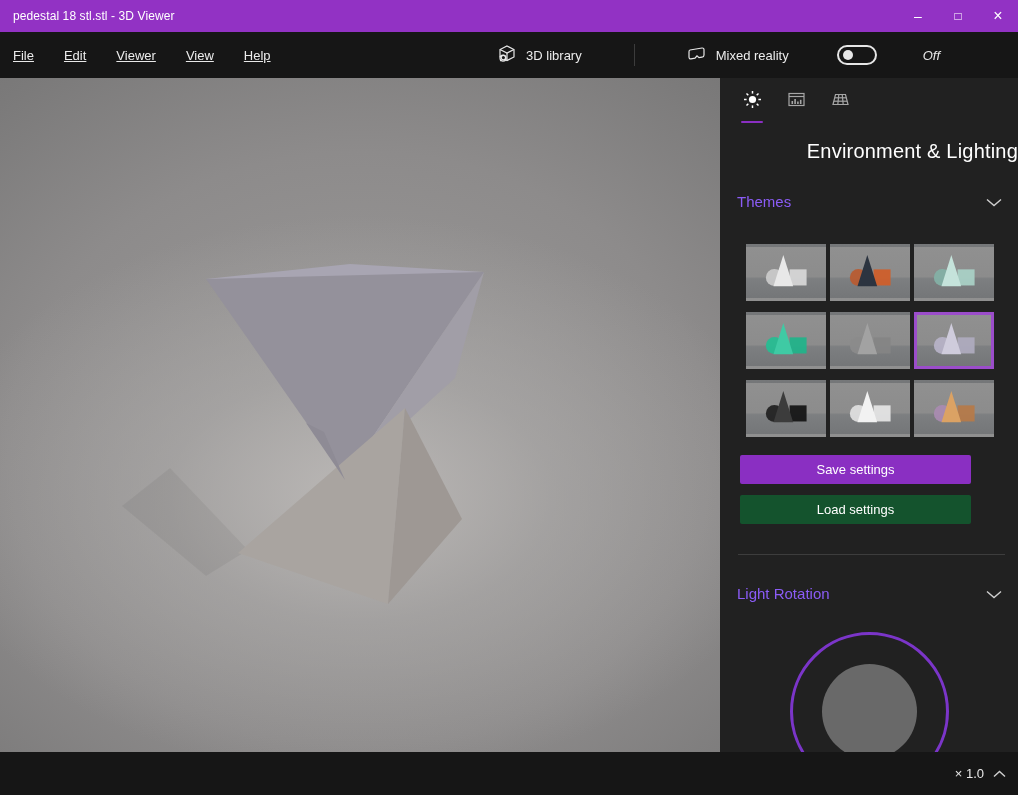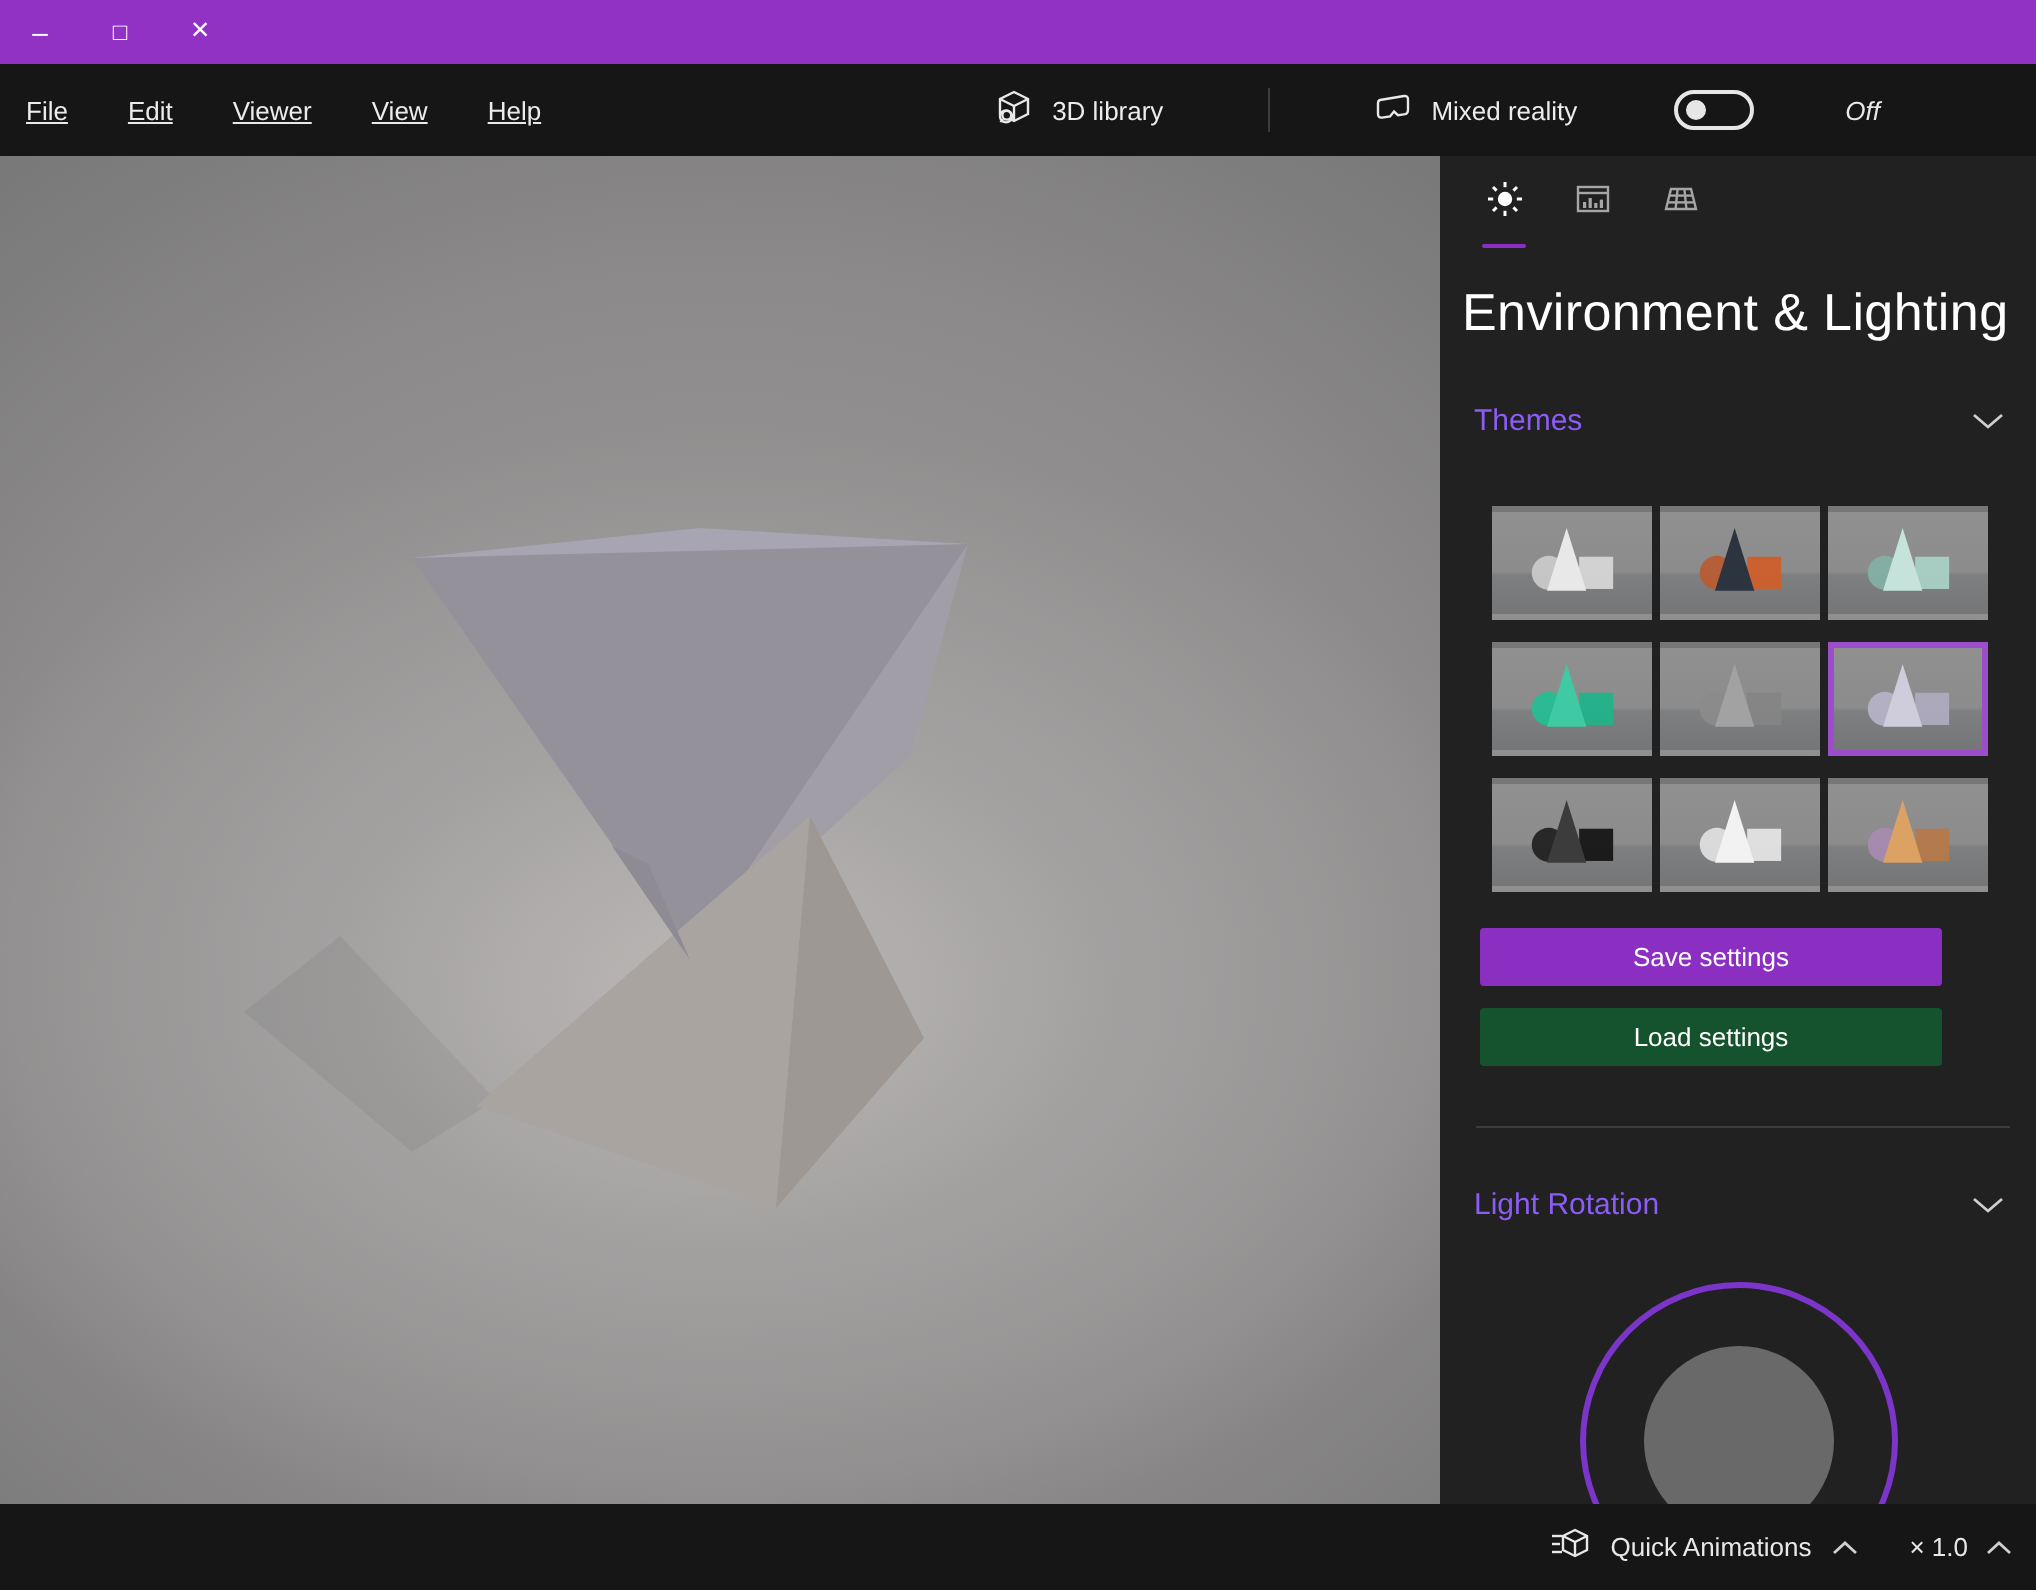--- a/index.html
+++ b/index.html
@@ -38,21 +38,21 @@
       radial-gradient(ellipse 640px 540px at 50% 55%, #9e9c9b 0%, #8d8b8b 55%, #7b7a7a 85%, #747373 100%);
   }
   .viewport svg { position:absolute; left:0; top:0; }
 
   
   .panel { width:298px; height:674px; background:#212121; color:#d9d9d9; overflow:hidden; }
   .tabs { display:flex; padding:12px 0 0 12px; }
   .tab { width:40px; display:flex; flex-direction:column; align-items:center; margin-right:4px; }
   .tab .underline { width:22px; height:2px; border-radius:1px; margin-top:8px; background:transparent; }
   .tab.active .underline { background:var(--accent,#8a2fc2); }
-  .panel h1 { font-size:26px; font-weight:300; color:#fff; margin:17px 0 0 11px; letter-spacing:.2px; }
+  .panel h1 { font-size:20px; font-weight:300; color:#fff; margin:17px 0 0 11px; letter-spacing:.2px;text-align:right; }
 
   .section-head { display:flex; align-items:center; justify-content:space-between;
     margin:30px 16px 0 17px; font-size:15px; font-weight:300; color:#8b5cf6; }
 
   .themes-grid { display:grid; grid-template-columns:repeat(3,80px); grid-gap:11px 4px;
     margin:34px 0 0 26px; }
   .tile { width:80px; height:57px; border:3px solid transparent;
     background:linear-gradient(180deg,#909090 0%,#8c8c8c 58%,#7d7f81 62%,#747678 100%); }
   .tile.selected { border-color:var(--selected-tile-border,#9b4dca); }
   .tile svg { display:block; width:100%; height:100%; }
@@ -79,20 +79,21 @@
   .chev { stroke:#cfcfcf; stroke-width:1.4; fill:none; }
   .icon-line { stroke:#e8e8e8; stroke-width:1.2; fill:none; }
   .icon-dim { stroke:#a6a6a6; stroke-width:1.2; fill:none; }
 </style>
 </head>
 <body>
 
 <div class="app">
 
   <div class="titlebar">
+    <div class="title">pedestal 18 stl.stl - 3D Viewer</div>
     <div class="win-btn">–</div>
     <div class="win-btn max">□</div>
     <div class="win-btn close">×</div>
   </div>
 
   <div class="menubar">
     <div class="menus">
       <div class="menu-item">File</div>
       <div class="menu-item">Edit</div>
       <div class="menu-item">Viewer</div>
@@ -285,38 +286,20 @@
 
       <div class="dial">
         <div class="inner"></div>
       </div>
 
     </div>
   </div>
 
   <div class="bottombar">
     <div class="bb-group">
-      <span>
-        <svg width="20" height="18" viewBox="0 0 20 18" class="icon-line">
-          <line x1="1" y1="5" x2="6" y2="5"></line>
-          <line x1="1" y1="9" x2="5" y2="9"></line>
-          <line x1="1" y1="13" x2="6" y2="13"></line>
-          <polygon points="12.5,2 18.5,5 18.5,12 12.5,15 6.5,12 6.5,5"></polygon>
-          <polyline points="6.5,5 12.5,8 18.5,5"></polyline>
-          <line x1="12.5" y1="8" x2="12.5" y2="15"></line>
-        </svg>
-      </span>
-      <span class="bb-label">Quick Animations</span>
-      <span>
-        <svg width="13" height="8" viewBox="0 0 13 8">
-            <polyline class="chev" points="1,6.5 6.5,1.5 12,6.5"></polyline>
-          </svg>
-      </span>
-    </div>
-    <div class="bb-group">
       <span class="bb-speed">× 1.0</span>
       <span>
         <svg width="13" height="8" viewBox="0 0 13 8">
             <polyline class="chev" points="1,6.5 6.5,1.5 12,6.5"></polyline>
           </svg>
       </span>
     </div>
   </div>
 
 </div>

